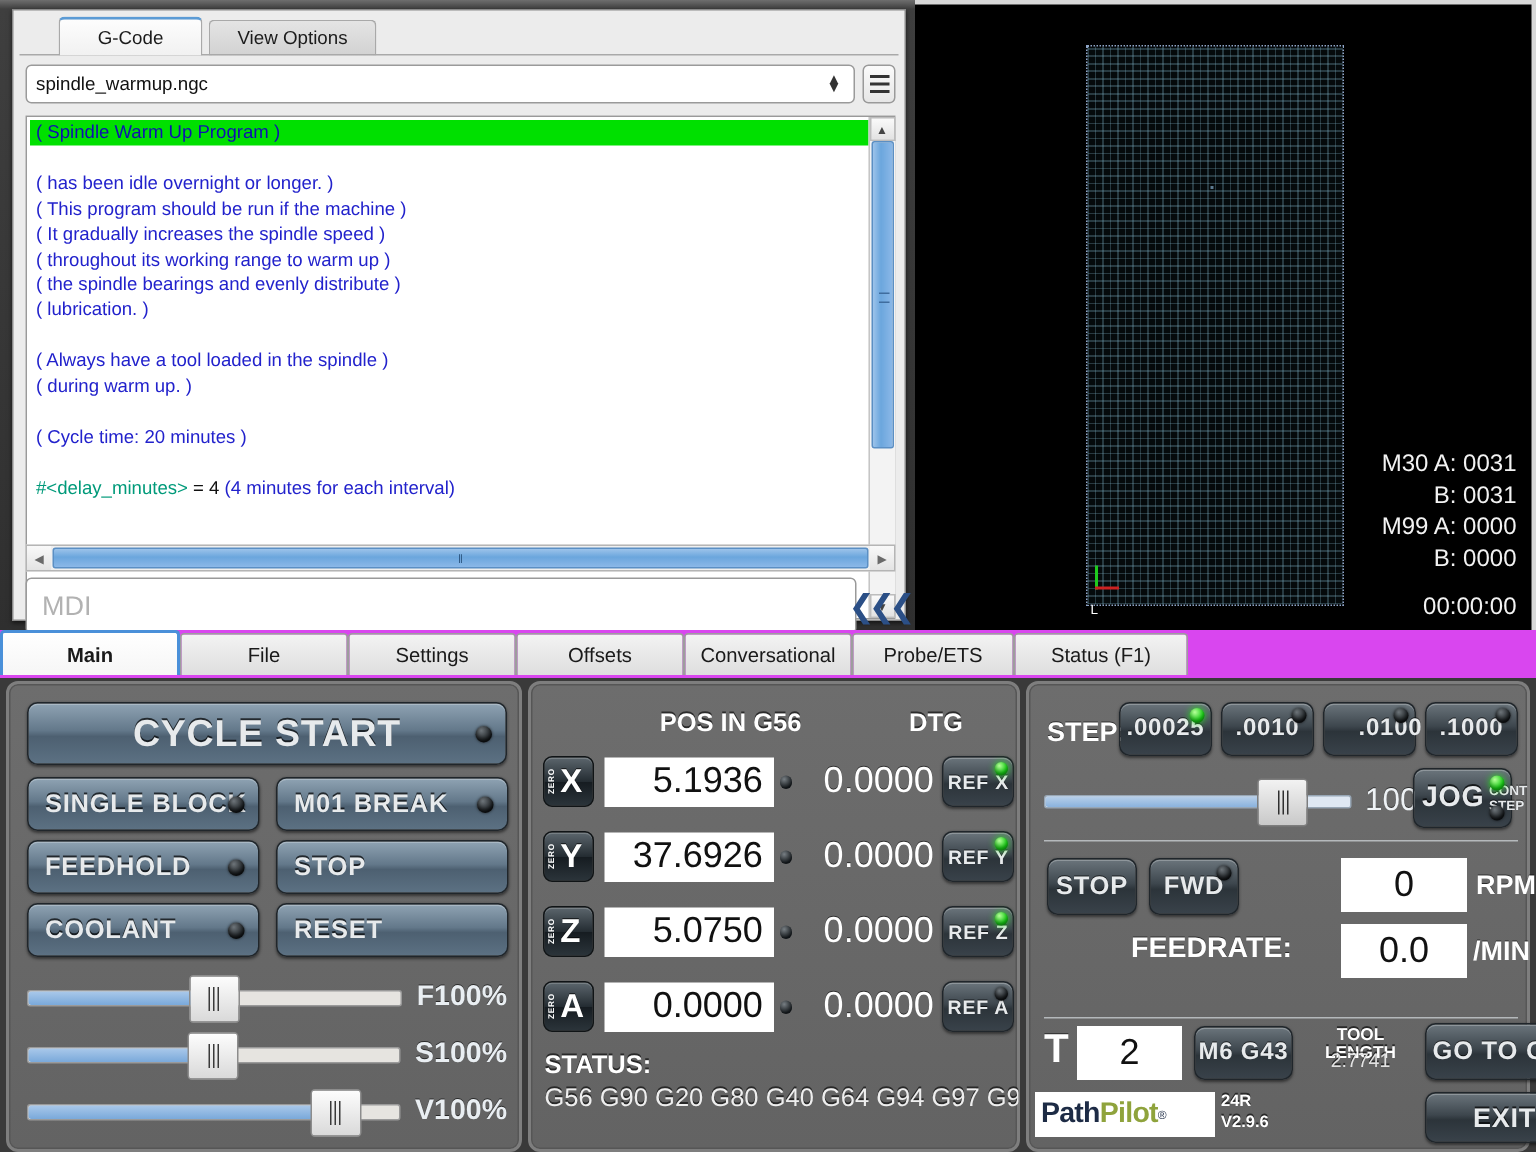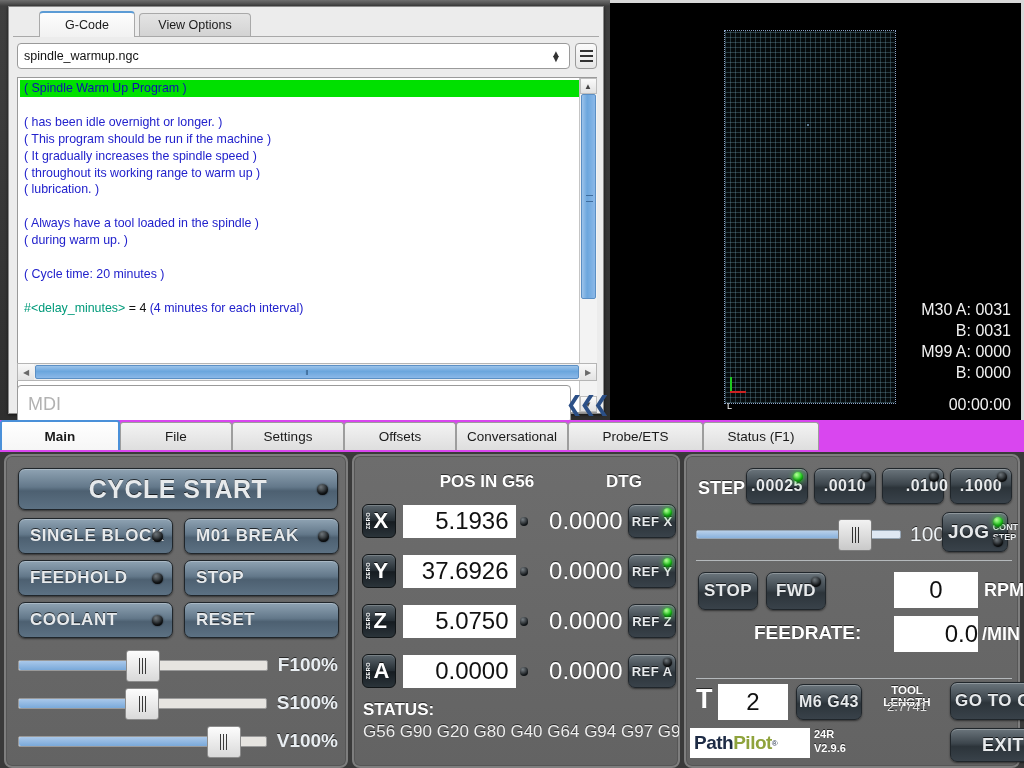--- a/index.html
+++ b/index.html
@@ -244,21 +244,21 @@
   #b-fwd{ position:absolute; left:80px; top:116px; width:60px; height:38px;
      justify-content:center; font-size:17px;}
   #b-fwd .led{ right:4px; top:4px; width:10px; height:10px;}
   #rpmfield{ position:absolute; left:208px; top:116px; width:84px; height:36px; background:#fff;
      display:flex; align-items:center; justify-content:center; font-size:24px; color:#111;}
   #rpmlab{ position:absolute; left:298px; top:124px; font-size:18px; font-weight:bold;
      color:#fff; text-shadow:0 -1px 0 rgba(0,0,0,.6);}
   #fdlab{ position:absolute; left:68px; top:166px; font-size:19px; font-weight:bold;
      color:#fff; text-shadow:0 -1px 0 rgba(0,0,0,.6);}
   #fdfield{ position:absolute; left:208px; top:160px; width:84px; height:36px; background:#fff;
-     display:flex; align-items:center; justify-content:flex-end; font-size:24px; color:#111;}
+     display:flex; align-items:center; justify-content:center; font-size:24px; color:#111;}
   #fdunit{ position:absolute; left:296px; top:168px; font-size:18px; font-weight:bold;
      color:#fff; text-shadow:0 -1px 0 rgba(0,0,0,.6);}
 
   #tlab{ position:absolute; left:10px; top:228px; font-size:27px; font-weight:bold; color:#fff;
      text-shadow:0 -1px 0 rgba(0,0,0,.6);}
   #tfield{ position:absolute; left:32px; top:228px; width:70px; height:36px; background:#fff;
      display:flex; align-items:center; justify-content:center; font-size:24px; color:#111;}
   #b-m6g43{ position:absolute; left:110px; top:228px; width:66px; height:36px;
      justify-content:center; font-size:16px;}
   #tl-lab{ position:absolute; left:182px; top:228px; width:78px; text-align:center;
@@ -310,20 +310,21 @@
       </div>
 
       <div class="viewer">
         <div class="codebox" id="codebox">
             <div class="cl hl">( Spindle Warm Up Program )</div>
             <div class="cl blank"> </div>
             <div class="cl ">( has been idle overnight or longer. )</div>
             <div class="cl ">( This program should be run if the machine )</div>
             <div class="cl ">( It gradually increases the spindle speed )</div>
             <div class="cl ">( throughout its working range to warm up )</div>
+            <div class="cl ">( the spindle bearings and evenly distribute )</div>
             <div class="cl ">( lubrication. )</div>
             <div class="cl blank"> </div>
             <div class="cl ">( Always have a tool loaded in the spindle )</div>
             <div class="cl ">( during warm up. )</div>
             <div class="cl blank"> </div>
             <div class="cl ">( Cycle time: 20 minutes )</div>
             <div class="cl blank"> </div>
             <div class="cl var"><span class="v1">#&lt;delay_minutes&gt;</span><span class="v2"> = 4 </span><span class="v3">(4 minutes for each interval)</span></div>
           </div>
         <div class="vscroll">
@@ -379,21 +380,21 @@
         </div>
         <div class="mtab" style="width: 112px;">
           <span>Settings</span>
         </div>
         <div class="mtab" style="width: 112px;">
           <span>Offsets</span>
         </div>
         <div class="mtab" style="width: 112px;">
           <span>Conversational</span>
         </div>
-        <div class="mtab" style="width: 135px;">
+        <div class="mtab" style="width: 108px;">
           <span>Probe/ETS</span>
         </div>
         <div class="mtab" style="width: 116px;">
           <span>Status (F1)</span>
         </div>
       </div>
   </div>
 
   <div class="panel" id="panel-left">
     <div class="b3 b-blue" id="cyclestart">

